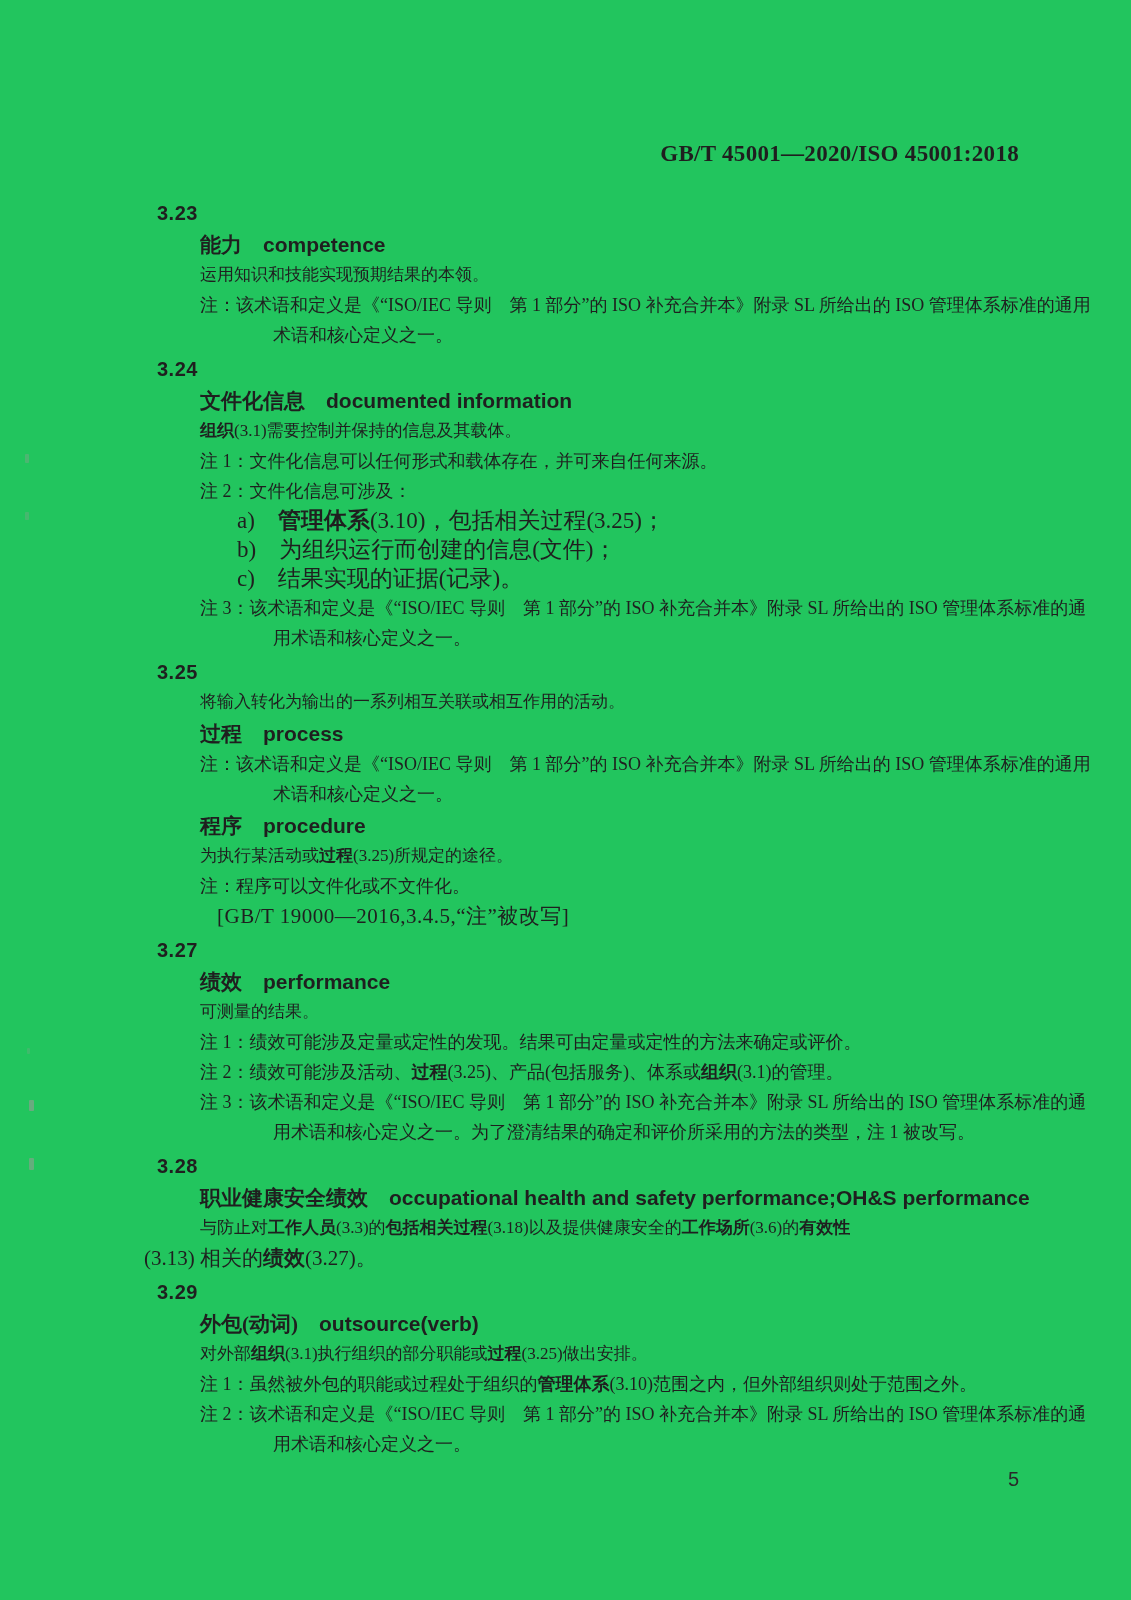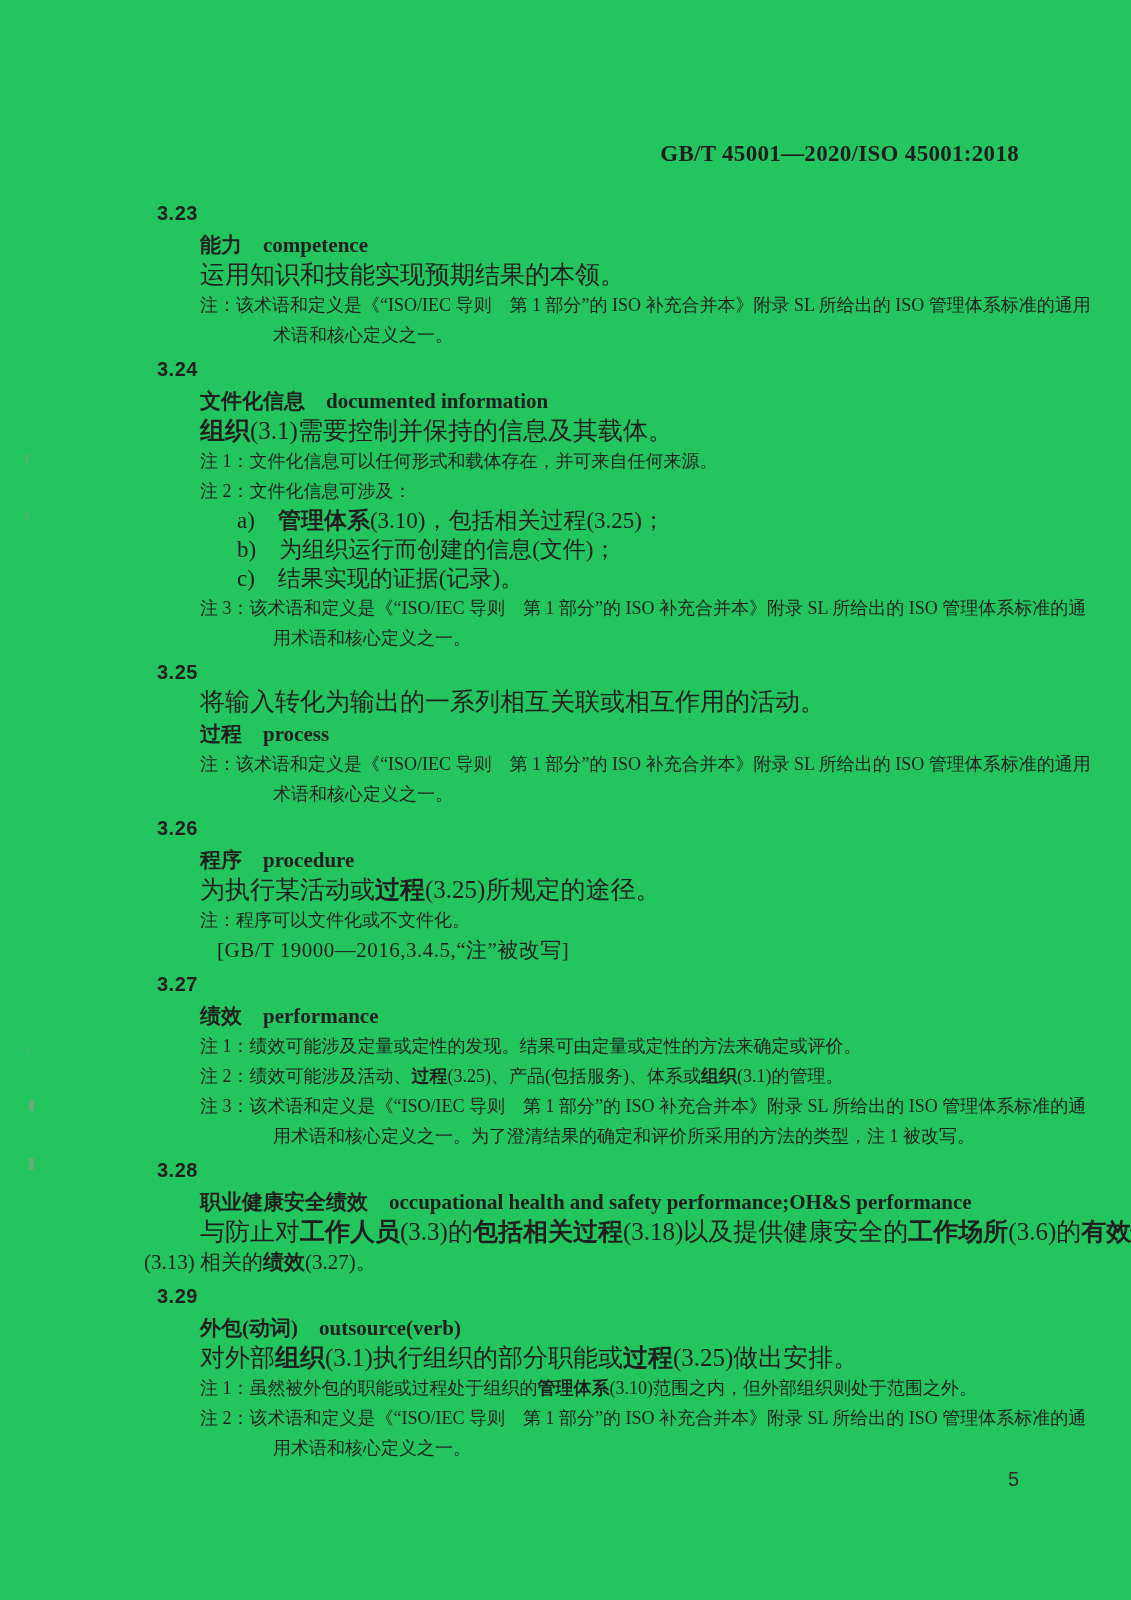--- a/index.html
+++ b/index.html
@@ -21,22 +21,22 @@
   .content {
     position:absolute; left:157px; top:194px; width:880px;
   }
   .sec-num {
     font-family:"Liberation Sans","DejaVu Sans",sans-serif;
     font-size:20px; font-weight:bold; line-height:30px; margin-top:4px;
     letter-spacing:0.5px;
   }
   .line { white-space:nowrap; }
   .term { margin-left:43px; font-size:21px; font-weight:bold; line-height:30px; margin-top:2px; }
-  .term .en { font-family:Liberation Serif, serif; }
-  .def  { margin-left:43px; font-size:25px; line-height:30px; }
+  .term .en { font-family:Liberation Sans, sans-serif; }
+  .def  { margin-left:43px; font-size:17px; line-height:30px; }
   .def2 { margin-left:-13px; font-size:21px; line-height:30px; }
   .src  { margin-left:60px; font-size:21px; line-height:30px; letter-spacing:0.5px; }
   .note { margin-left:43px; font-size:18px; line-height:30px; }
   .notec{ margin-left:116px; font-size:18px; line-height:30px; }
   .item { margin-left:80px; font-size:23px; line-height:29px; }
   .b { font-weight:bold; }
   .page-number {
     position:absolute; left:1008px; top:1468px;
     font-size:20px; font-family:"Liberation Sans","DejaVu Sans",sans-serif;
     color:#2a2a2a;
@@ -77,29 +77,29 @@
         <div class="line notec"><span>用术语和核心定义之一。</span></div>
       </div>
       <div>
         <div class="sec-num">3.25</div>
         <div class="line def"><span>将输入转化为输出的一系列相互关联或相互作用的活动。</span></div>
         <div class="line term"><span class="b">过程</span><span>　</span><span class="b en">process</span></div>
         <div class="line note"><span>注：该术语和定义是《“ISO/IEC 导则　第 1 部分”的 ISO 补充合并本》附录 SL 所给出的 ISO 管理体系标准的通用</span></div>
         <div class="line notec"><span>术语和核心定义之一。</span></div>
       </div>
       <div>
-        <div class="sec-num">3.26</div>
         <div class="line term"><span class="b">程序</span><span>　</span><span class="b en">procedure</span></div>
         <div class="line def"><span>为执行某活动或</span><span class="b">过程</span><span>(3.25)所规定的途径。</span></div>
         <div class="line note"><span>注：程序可以文件化或不文件化。</span></div>
         <div class="line src"><span>[GB/T 19000—2016,3.4.5,“注”被改写]</span></div>
       </div>
       <div>
         <div class="sec-num">3.27</div>
         <div class="line term"><span class="b">绩效</span><span>　</span><span class="b en">performance</span></div>
+        <div class="line def"><span>可测量的结果。</span></div>
         <div class="line note"><span>注 1：绩效可能涉及定量或定性的发现。结果可由定量或定性的方法来确定或评价。</span></div>
         <div class="line note"><span>注 2：绩效可能涉及活动、</span><span class="b">过程</span><span>(3.25)、产品(包括服务)、体系或</span><span class="b">组织</span><span>(3.1)的管理。</span></div>
         <div class="line note"><span>注 3：该术语和定义是《“ISO/IEC 导则　第 1 部分”的 ISO 补充合并本》附录 SL 所给出的 ISO 管理体系标准的通</span></div>
         <div class="line notec"><span>用术语和核心定义之一。为了澄清结果的确定和评价所采用的方法的类型，注 1 被改写。</span></div>
       </div>
       <div>
         <div class="sec-num">3.28</div>
         <div class="line term"><span class="b">职业健康安全绩效</span><span>　</span><span class="b en">occupational health and safety performance;OH&amp;S performance</span></div>
         <div class="line def"><span>与防止对</span><span class="b">工作人员</span><span>(3.3)的</span><span class="b">包括相关过程</span><span>(3.18)以及提供健康安全的</span><span class="b">工作场所</span><span>(3.6)的</span><span class="b">有效性</span></div>
         <div class="line def2"><span>(3.13) 相关的</span><span class="b">绩效</span><span>(3.27)。</span></div>

